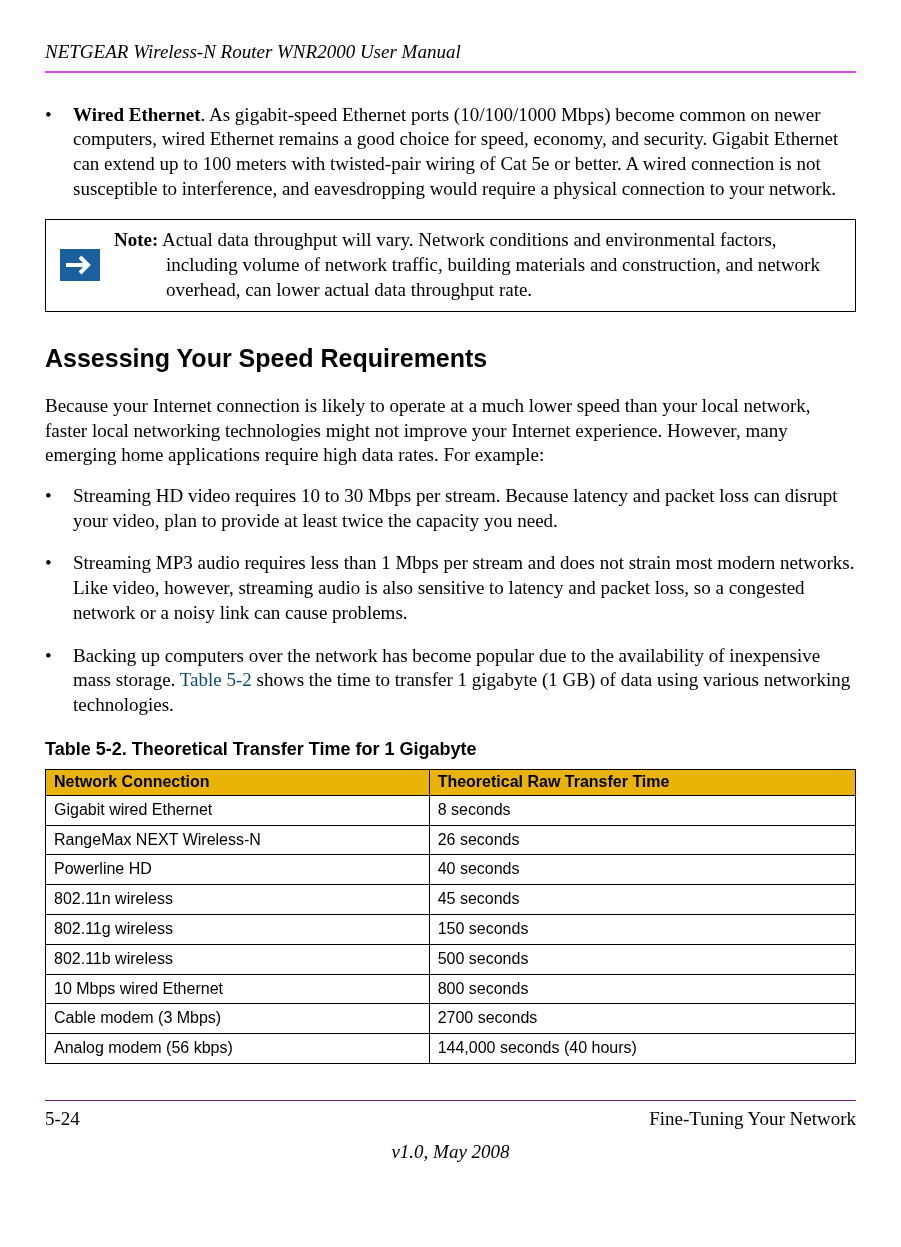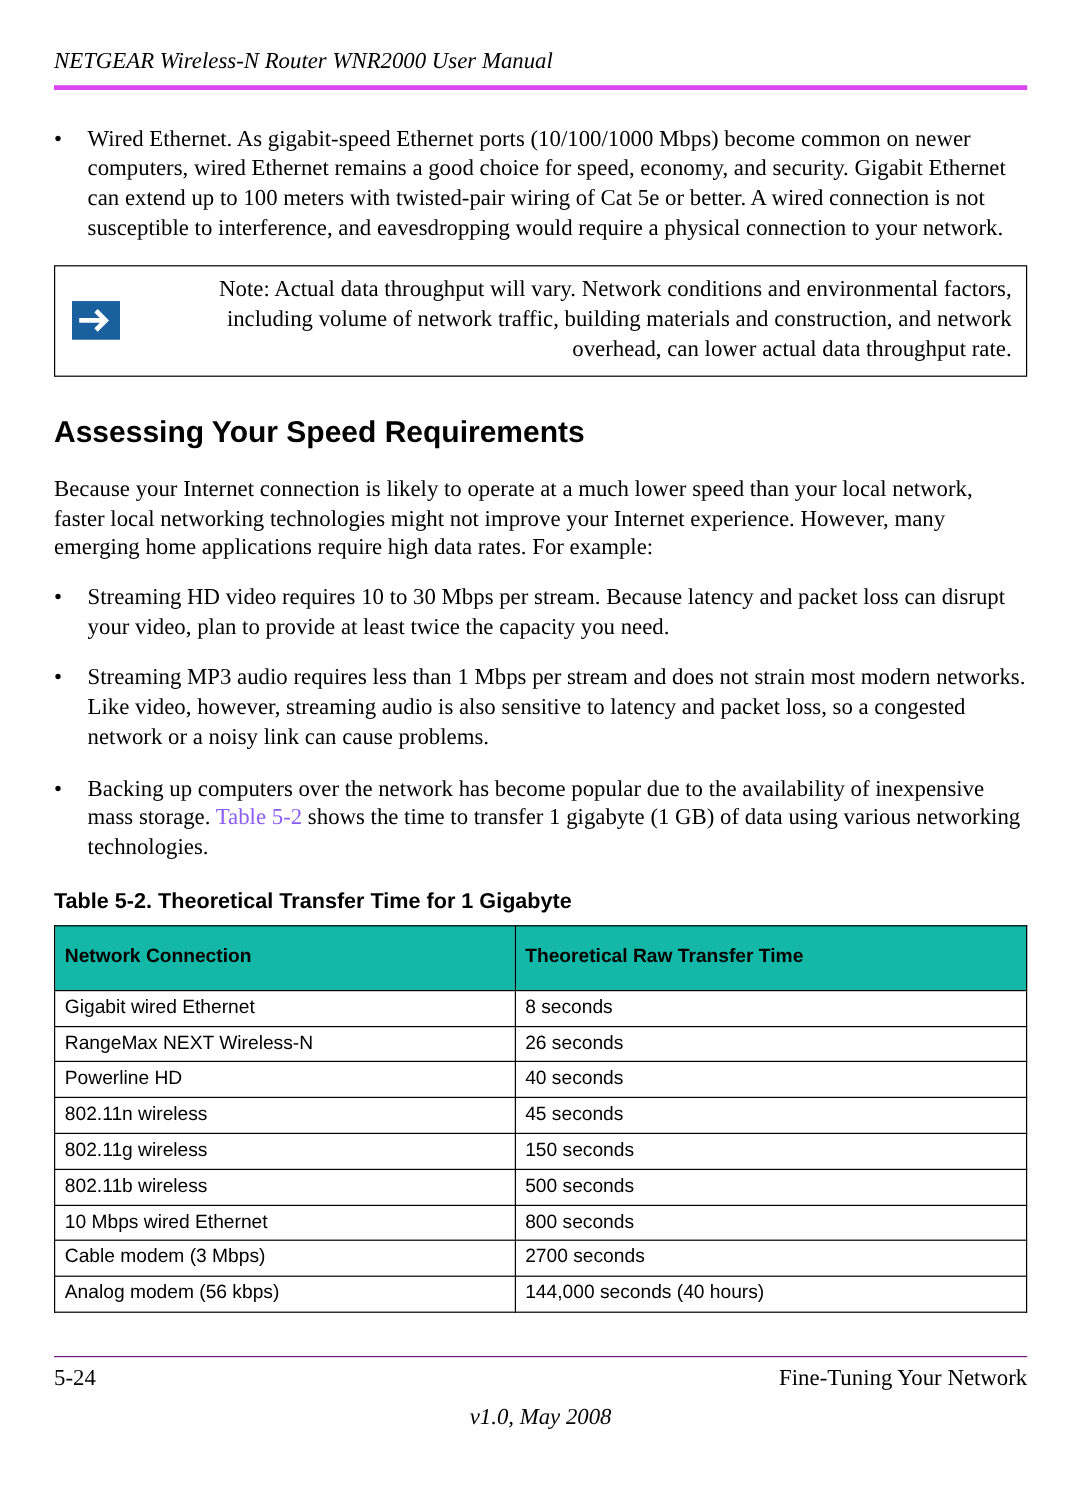--- a/index.html
+++ b/index.html
@@ -8,37 +8,37 @@
       padding: 40px 45px;
       width: 901px;
       box-sizing: border-box;
       color: #000;
       font-size: 19px;
       line-height: 1.3;
     }
     .header {
       font-style: italic;
       font-size: 19px;
-      border-bottom: 4px solid #d946ef;
+      border-bottom: 2px solid #d946ef;
       padding-bottom: 6px;
       margin-bottom: 30px;
     }
     .bullet-item {
       display: flex;
       margin-bottom: 18px;
     }
     .bullet-marker {
       width: 28px;
       flex-shrink: 0;
     }
     .bullet-content {
       flex: 1;
     }
     .bold {
-      font-weight: normal;
+      font-weight: bold;
       margin-top: 12px;
     }
     .note-box {
       border: 1px solid #000;
       display: flex;
       margin: 18px 0 28px 0;
     }
     .note-icon-cell {
       width: 60px;
       display: flex;
@@ -53,56 +53,55 @@
       position: relative;
     }
     .note-icon svg {
       width: 100%;
       height: 100%;
       display: block;
     }
     .note-text-cell {
       flex: 1;
       padding: 8px 12px 8px 0;
-      text-align: right;
     }
     .note-hanging {
       padding-left: 52px;
       text-indent: -52px;
     }
     h2.section {
       font-family: Arial, Helvetica, sans-serif;
       font-size: 25px;
       font-weight: bold;
       margin: 30px 0 20px 0;
     }
     .para {
       margin-bottom: 16px;
     }
     .link {
-      color: #8b5cf6;
+      color: #0c4a6e;
     }
     .table-caption {
       font-family: Arial, Helvetica, sans-serif;
       font-weight: bold;
       font-size: 18px;
       margin: 20px 0 8px 0;
     }
     table.data-table {
       width: 100%;
       border-collapse: collapse;
       font-family: Arial, Helvetica, sans-serif;
       font-size: 16px;
     }
     table.data-table th {
-      background: #14b8a6;
+      background: #eab308;
       text-align: left;
       font-weight: bold;
       border: 1px solid #000;
-      padding: 16px 8px;
+      padding: 2px 8px;
     }
     table.data-table td {
       border: 1px solid #000;
       padding: 4px 8px;
     }
     .footer {
       display: flex;
       justify-content: space-between;
       border-top: 1px solid #701a75;
       margin-top: 36px;

